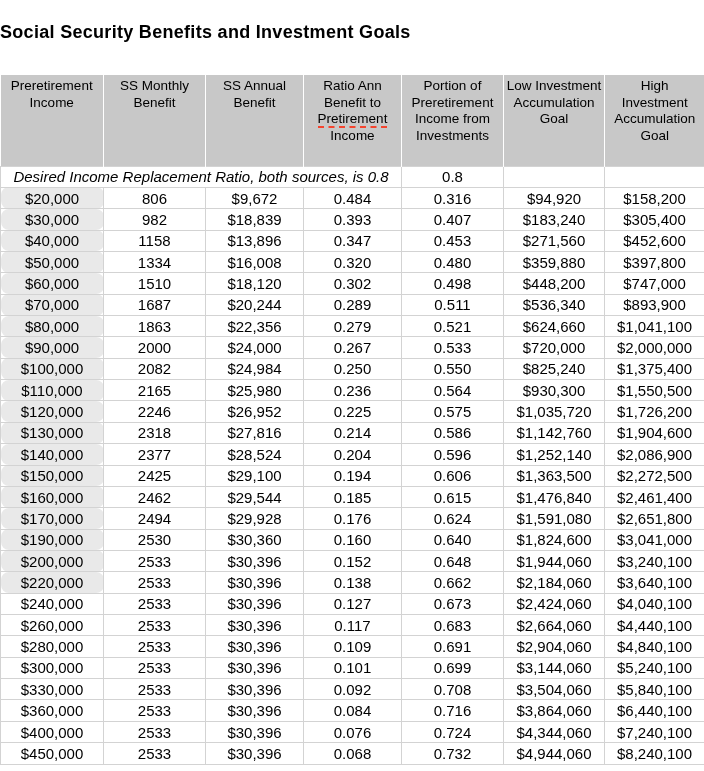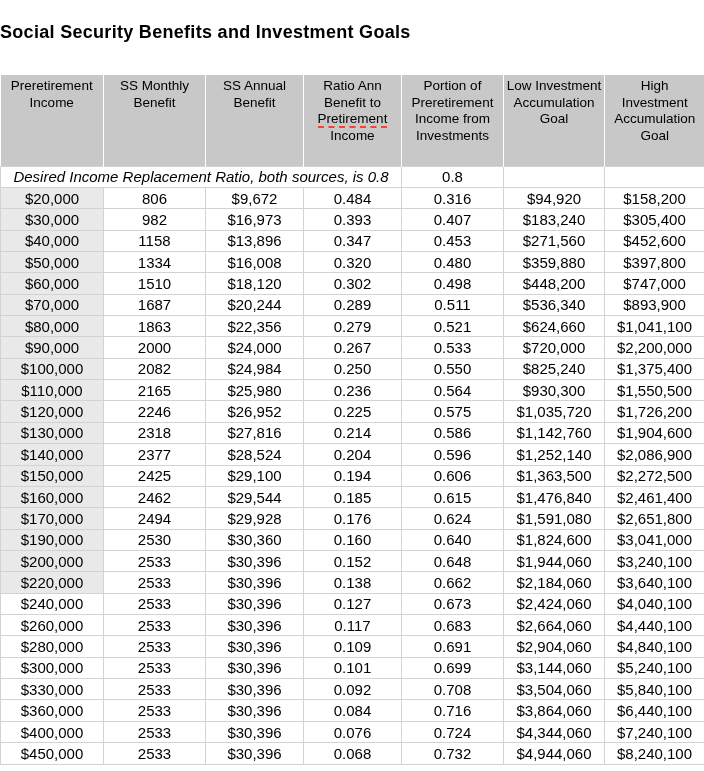--- a/index.html
+++ b/index.html
@@ -41,21 +41,21 @@
     font-size: 15px;
     text-align: center;
     vertical-align: middle;
     height: 21.36px;
     padding: 0 2px;
     border: 1px solid #d3d3d3;
     white-space: nowrap;
     overflow: hidden;
   }
   tr.note-row td.note-label { font-style: italic; }
-  tbody td.row-head-shaded { background: #e9e9e9; }
+  tbody td.row-head-shaded { background: #e9e9e9; border-radius: 8px; }
   .squiggle {
     border-bottom: 2px dashed #f4442e;
     padding-bottom: 0px;
   }
 </style>
 </head>
 <body>
 
 <div class="page">
   <h1 class="title">Social Security Benefits and Investment Goals</h1>
@@ -93,21 +93,21 @@
           <td>806</td>
           <td>$9,672</td>
           <td>0.484</td>
           <td>0.316</td>
           <td>$94,920</td>
           <td>$158,200</td>
         </tr>
         <tr>
           <td class="row-head-shaded">$30,000</td>
           <td>982</td>
-          <td>$16,973</td>
+          <td>$18,839</td>
           <td>0.393</td>
           <td>0.407</td>
           <td>$183,240</td>
           <td>$305,400</td>
         </tr>
         <tr>
           <td class="row-head-shaded">$40,000</td>
           <td>1158</td>
           <td>$13,896</td>
           <td>0.347</td>
@@ -151,21 +151,21 @@
           <td>$624,660</td>
           <td>$1,041,100</td>
         </tr>
         <tr>
           <td class="row-head-shaded">$90,000</td>
           <td>2000</td>
           <td>$24,000</td>
           <td>0.267</td>
           <td>0.533</td>
           <td>$720,000</td>
-          <td>$2,200,000</td>
+          <td>$2,000,000</td>
         </tr>
         <tr>
           <td class="row-head-shaded">$100,000</td>
           <td>2082</td>
           <td>$24,984</td>
           <td>0.250</td>
           <td>0.550</td>
           <td>$825,240</td>
           <td>$1,375,400</td>
         </tr>

